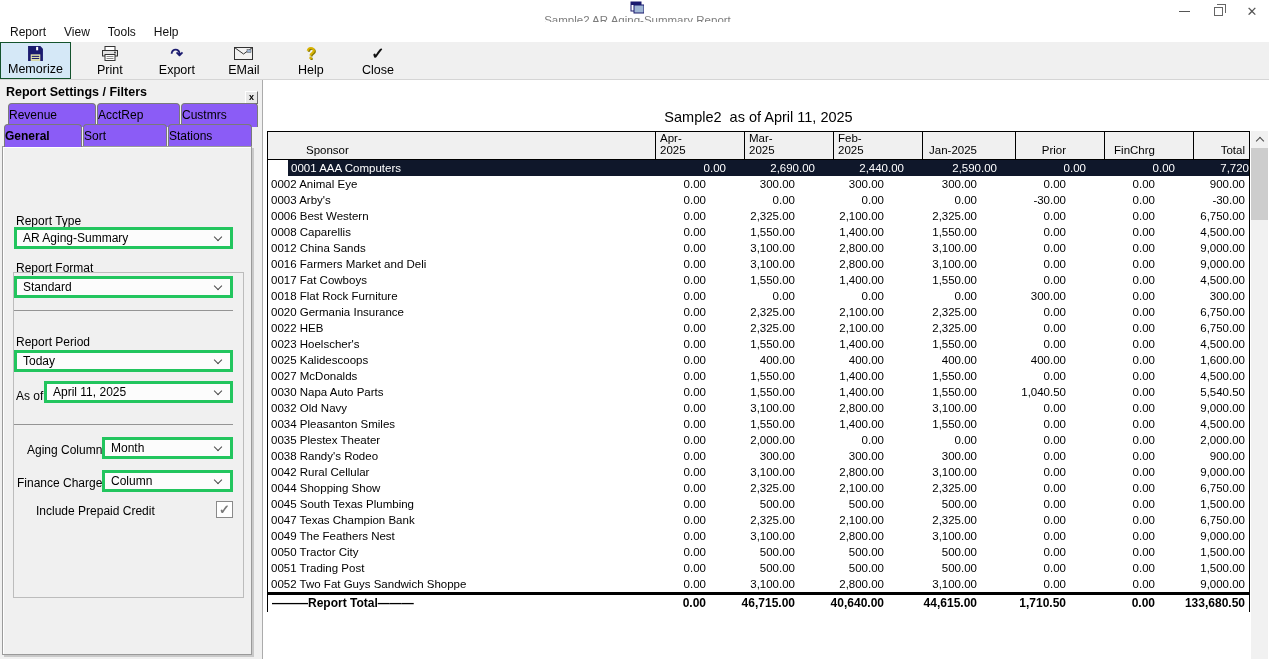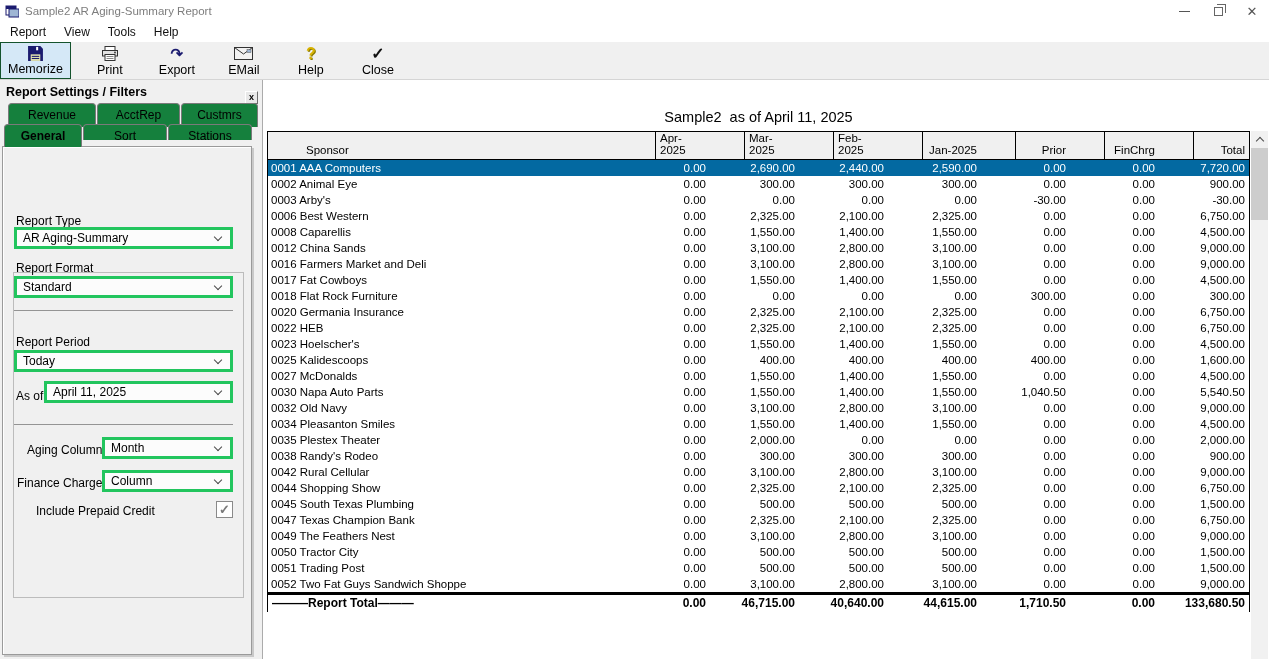--- a/index.html
+++ b/index.html
@@ -1,20 +1,20 @@
 <!DOCTYPE html>
 <html><head>
 <meta charset="utf-8">
 <style>
   * { box-sizing: border-box; margin: 0; padding: 0; }
   html,body { width:1269px; height:659px; overflow:hidden; }
   body { font-family:"Liberation Sans", sans-serif; background:#fff; position:relative; color:#000; }
 
   
-  .titlebar { position:absolute; left:0; top:0; width:1269px; height:22px; background:#fff; display:flex; align-items:center; }
+  .titlebar { position:absolute; left:0; top:0; width:1269px; height:22px; background:#fff; display:flex; align-items:center;flex-direction:column; }
   .app-icon { margin-left:5px; width:14px; height:14px; display:inline-block; }
   .title-text { margin-left:6px; font-size:11.5px; color:#7d7d7d; }
   .win-controls { position:absolute; right:0; top:0; height:22px; display:flex; }
   .wc { width:34px; height:22px; display:flex; align-items:center; justify-content:center; cursor:default; }
   .wc-min { width:11px; height:0; border-top:1px solid #555; display:inline-block; }
   .wc-restore { position:relative; width:9px; height:9px; border:1px solid #666; display:inline-block; }
   .wc-restore::before { content:""; position:absolute; left:2px; top:-4px; width:8px; height:8px; border:1px solid #666; border-left:none; border-bottom:none; }
   .wc-close { font-size:13px; color:#555; line-height:1; }
 
   
@@ -28,23 +28,23 @@
   .tb-icon { height:18px; display:flex; align-items:center; justify-content:center; }
   .tb-label { font-size:12.5px; color:#000; line-height:14px; }
   .ic-export-arrow-icon { color:#1b1b6f; font-size:15px; font-weight:bold; }
   .ic-question-mark-icon { color:#d8b200; font-size:16px; font-weight:bold; text-shadow:1px 1px 0 #8a7a00; }
   .ic-checkmark-icon { color:#111; font-size:16px; font-weight:bold; }
 
   
   .panel { position:absolute; left:0; top:80px; width:262px; height:579px; background:#f0f0f0; }
   .panel-title { position:absolute; left:6px; top:5px; font-size:12.5px; font-weight:bold; }
   .panel-close { position:absolute; left:245px; top:11px; width:13px; height:13px; background:#e8e8e8; border:1px solid; border-color:#fff #6d6d6d #6d6d6d #fff; font-size:9px; font-weight:bold; line-height:9px; text-align:center; padding:0; }
-  .tab { position:absolute; height:24px; background:#15803d; border:1px solid #7a7a7a; border-bottom:none; border-radius:4px 4px 0 0; font-size:12px; text-align:center; line-height:22px; }
+  .tab { position:absolute; height:24px; background:#8b5cf6; border:1px solid #7a7a7a; border-bottom:none; border-radius:4px 4px 0 0; font-size:12px; line-height:22px; }
   .tab.top { top:23px; z-index:0; }
-  .tab.bottom { top:44px; height:16px; z-index:1; }
+  .tab.bottom { top:44px; height:23px; z-index:1; }
   .tab.bottom.selected { z-index:3; height:23px; font-weight:bold; }
   .card { position:absolute; left:2px; top:66px; width:250px; height:509px; background:#f0f0f0; border:1px solid #9a9a9a; box-shadow:inset 1px 1px 0 #ffffff, 2px 2px 0 #c9c9c9; z-index:2; }
   .groupbox { position:absolute; left:10px; top:125px; width:231px; height:326px; border:1px solid #bcbcbc; z-index:2; }
   .flabel { position:absolute; font-size:12px; z-index:4; }
   .combo { position:absolute; height:22px; background:#fcfcfc; border:3px solid #22c55e; z-index:4; display:flex; align-items:center; padding-left:6px; font-size:12px; }
   .combo .combo-text { flex:1; white-space:nowrap; overflow:hidden; }
   .chev { display:inline-block; width:6px; height:6px; border-right:1.6px solid #4a4a4a; border-bottom:1.6px solid #4a4a4a; }
   .chev.down { transform:rotate(45deg); margin:-3px 9px 0 0; }
   .chev.up { transform:rotate(-135deg); margin-top:3px; }
   .sep { position:absolute; height:1px; background:#949494; z-index:4; }
@@ -53,21 +53,21 @@
   
   .main { position:absolute; left:262px; top:80px; width:1007px; height:579px; background:#fff; border-left:1px solid #ababab; }
   .rpt-title { position:absolute; left:4px; top:5px; width:983px; text-align:center; font-size:19px; font-weight:500; }
   .rpt-subtitle { position:absolute; left:4px; top:29px; width:983px; text-align:center; font-size:14.5px; white-space:pre; }
   .grid { position:absolute; left:4px; top:51px; width:983px; border:1px solid #000; border-bottom:none; }
   .ghead, .trow, .gtotal { display:grid; grid-template-columns:353px 89px 89px 89px 93px 89px 89px 90px; }
   .ghead { height:28px; background:#f0f0f0; border-bottom:1px solid #000; }
   .hc { font-size:11.5px; display:flex; align-items:flex-end; padding:0 4px 3px 4px;margin-left:34px; }
   .hc.num { justify-content:flex-end; border-left:1px solid #000; }
   .trow { height:16px; background:#fff; }
-  .trow.selected { background:#0369a1; color:#fff; }
+  .trow.selected { background:#0f172a; color:#fff;margin-left:20px; }
   .tc { font-size:11.5px; line-height:16px; padding-left:3px; white-space:nowrap; overflow:hidden; }
   .tc.num { text-align:right; padding:0 4px 0 0; }
   .gtotal { height:20px; border-top:3px solid #000; font-weight:bold; }
   .gtotal .tc { font-size:12px; line-height:17px; }
   .total-label { padding-left:4px; }
 
   
   .vscroll { position:absolute; left:988px; top:51px; width:17px; height:528px; background:#f1f1f1; }
   .vs-up { height:17px; display:flex; align-items:center; justify-content:center; background:#f1f1f1; }
   .vs-thumb { position:absolute; left:0; top:17px; width:17px; height:72px; background:#cdcdcd; }

